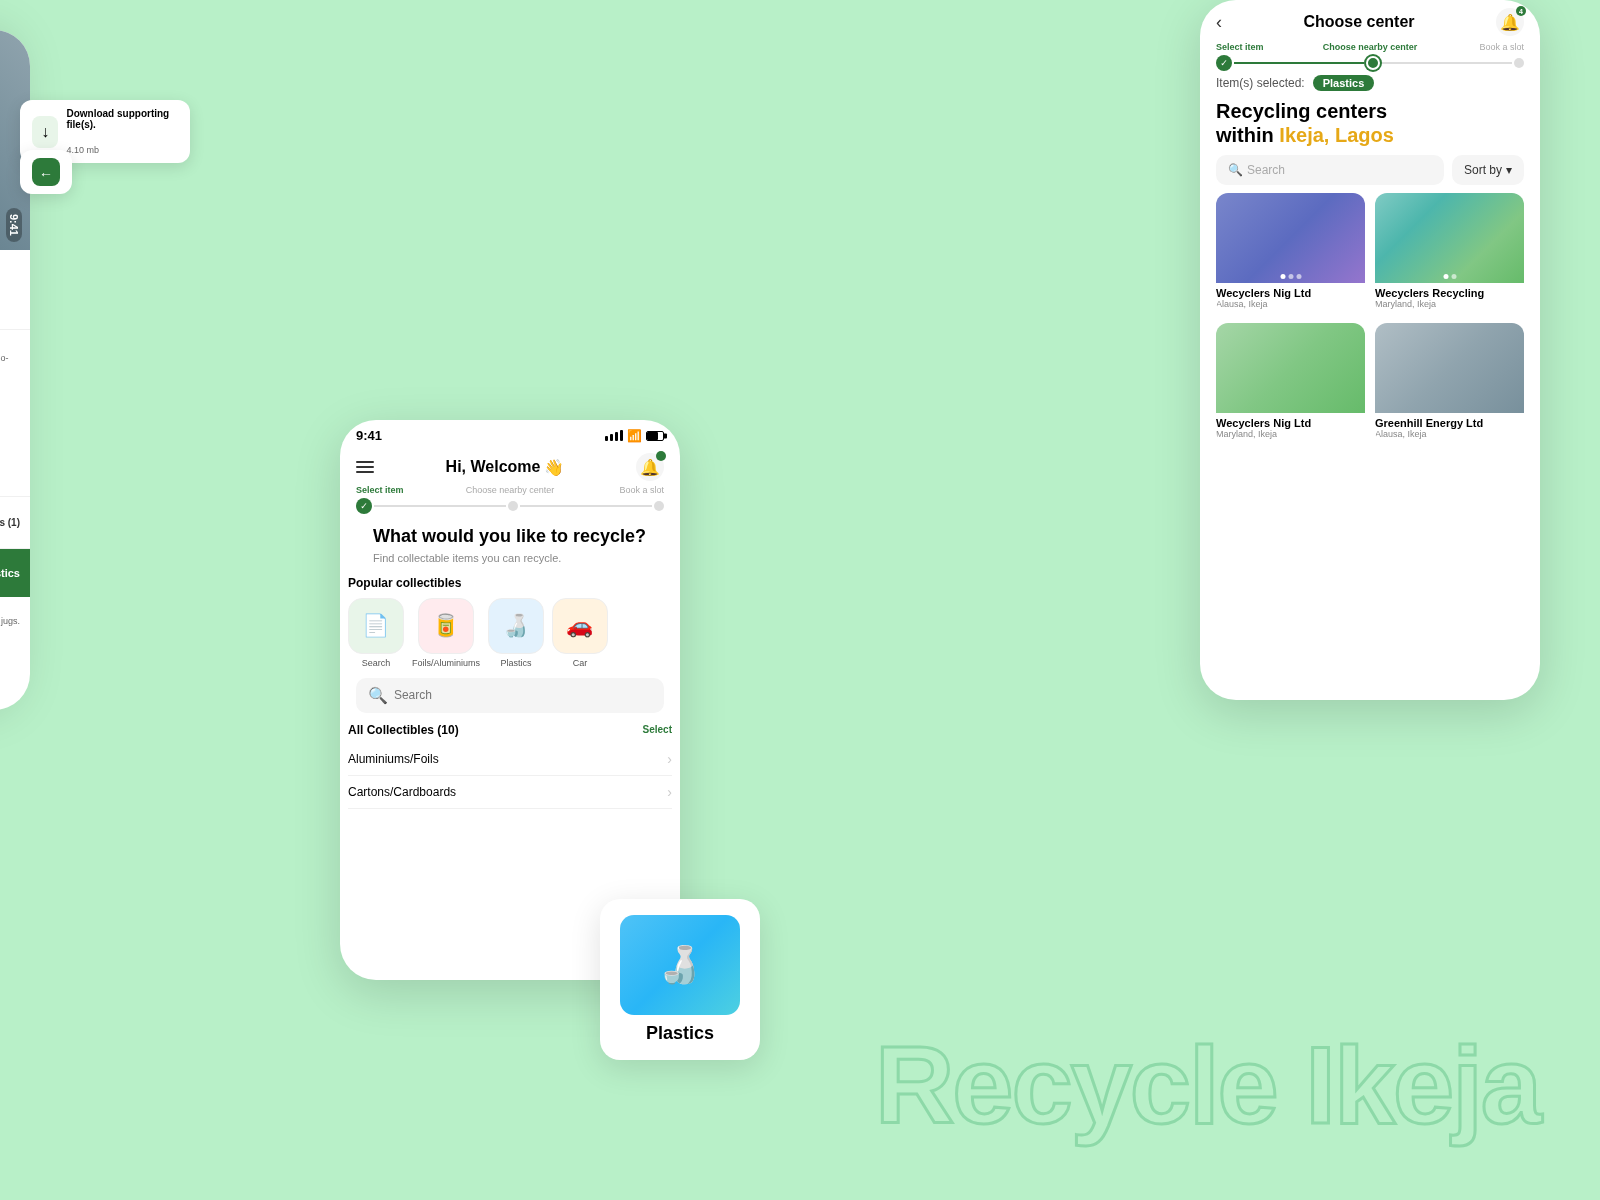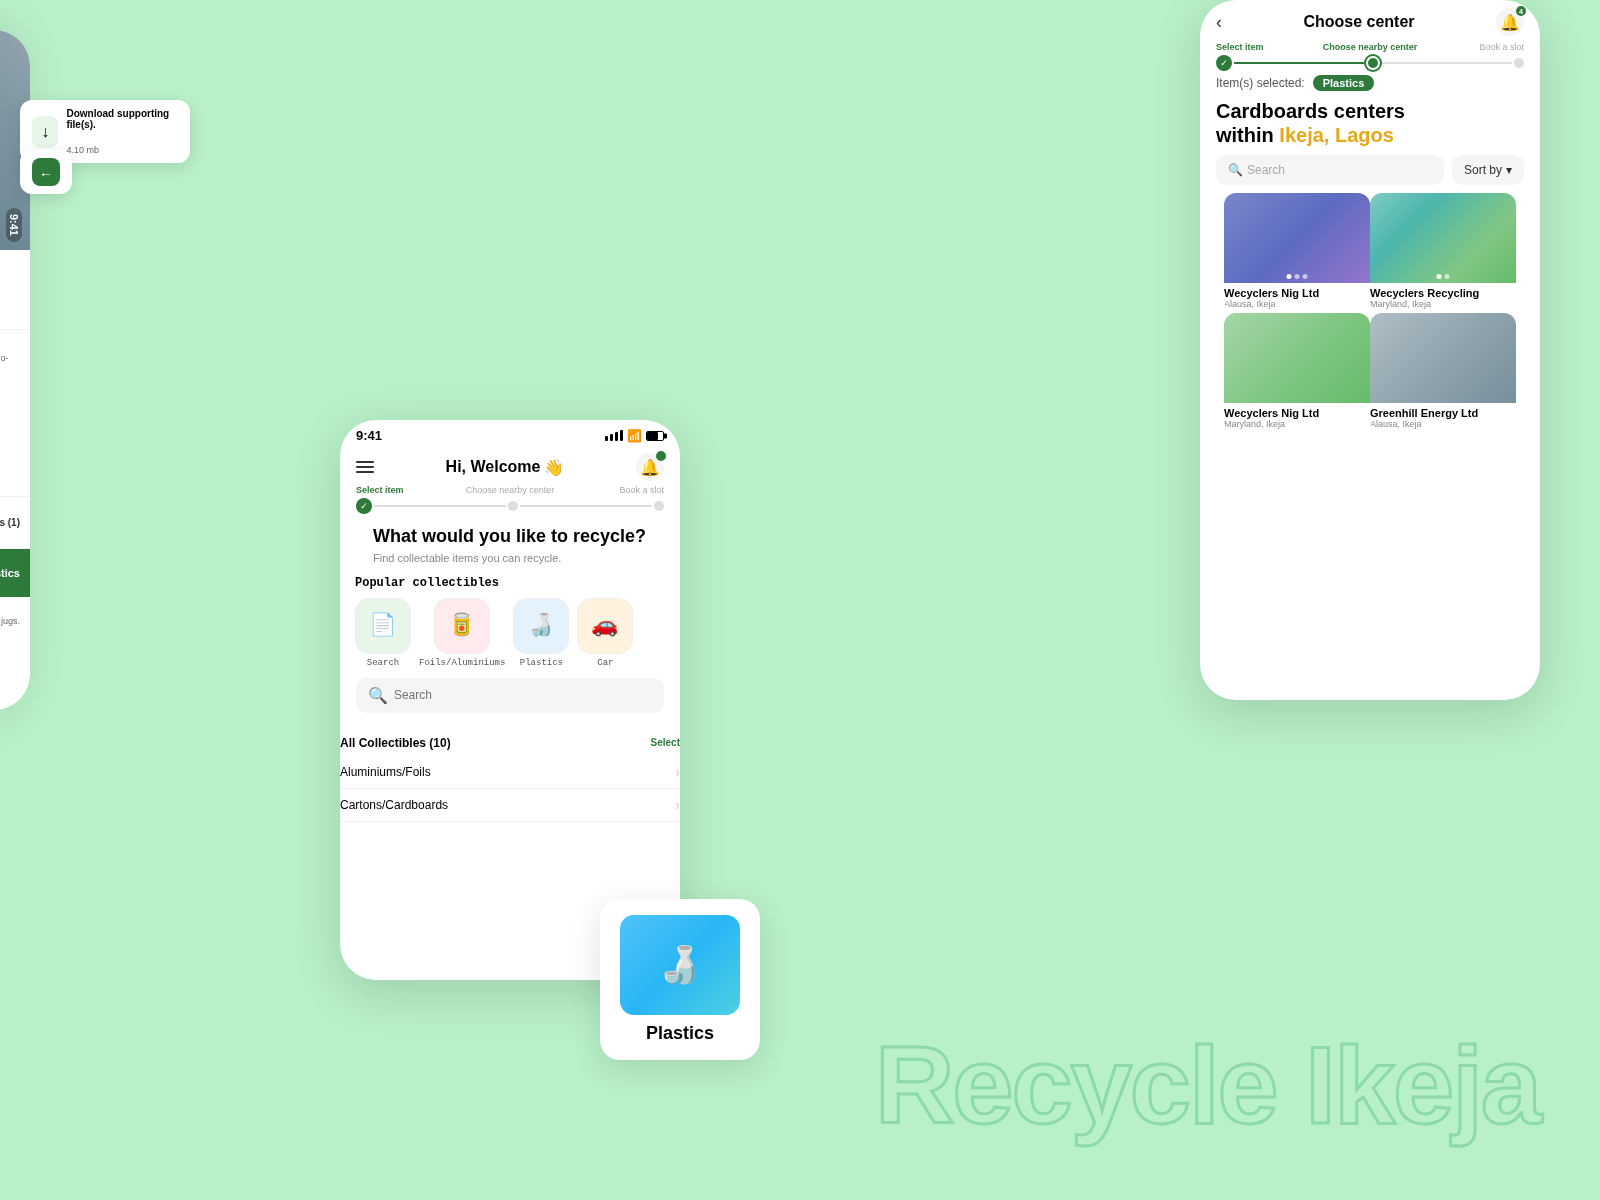--- a/index.html
+++ b/index.html
@@ -88,36 +88,36 @@
     .s2-hamburger span { width: 18px; height: 2px; background: #333; border-radius: 2px; }
     .s2-title { font-size: 16px; font-weight: 600; }
     .wave-emoji { font-size: 16px; }
     .notif-btn { position: relative; width: 28px; height: 28px; border-radius: 50%; background: #f5f5f5; display: flex; align-items: center; justify-content: center; cursor: pointer; }
     .notif-badge { position: absolute; top: -2px; right: -2px; width: 10px; height: 10px; background: #2d7a3a; border-radius: 50%; }
 
     .s2-question { padding: 12px 16px 4px; margin-left: 17px; }
     .s2-question h2 { font-size: 18px; font-weight: 700; line-height: 1.2; }
     .s2-question p { font-size: 11px; color: #888; margin-top: 4px; }
 
-    .s2-popular { padding: 8px 15px 4px; font-family: Liberation Mono, monospace; }
+    .s2-popular { padding: 8px 8px 4px; }
     .s2-popular h3 { font-size: 12px; font-weight: 600; margin-bottom: 8px; }
     .collectibles-row { display: flex; gap: 8px; overflow: hidden; }
     .collectible-item { display: flex; flex-direction: column; align-items: center; gap: 4px; }
     .collectible-circle { width: 56px; height: 56px; border-radius: 14px; border: 1px solid #eee; display: flex; align-items: center; justify-content: center; font-size: 22px; }
     .c-green { background: #e8f5e9; }
     .c-red { background: #ffebee; }
     .c-blue { background: #e3f2fd; }
     .c-orange { background: #fff3e0; }
     .collectible-label { font-size: 9px; color: #555; text-align: center; }
 
     .s2-search { padding: 6px 16px; }
     .search-input-wrap { background: #f5f5f5; border-radius: 10px; padding: 8px 12px; display: flex; align-items: center; gap: 6px; }
     .search-input-wrap input { border: none; background: transparent; font-size: 12px; outline: none; flex: 1; color: #aaa; }
 
-    .s2-collectibles { padding: 4px 0; margin-top: 13px; }
+    .s2-collectibles { padding: 4px 8px; }
     .coll-header { display: flex; justify-content: space-between; align-items: center; margin-bottom: 6px; }
     .coll-title { font-size: 12px; font-weight: 600; }
     .select-btn { font-size: 10px; color: #2d7a3a; font-weight: 600; }
     .coll-item { display: flex; justify-content: space-between; align-items: center; padding: 8px 0; border-bottom: 1px solid #f0f0f0; }
     .coll-item-name { font-size: 12px; }
     .chevron-right { font-size: 14px; color: #ccc; }
 
     
     .s3-top-bar { display: flex; justify-content: space-between; align-items: center; padding: 8px 16px 4px; }
     .back-btn { font-size: 18px; color: #333; cursor: pointer; }
@@ -130,21 +130,21 @@
     .plastics-tag { background: #2d7a3a; color: #fff; border-radius: 20px; padding: 2px 10px; font-size: 11px; font-weight: 600; }
 
     .s3-heading { padding: 4px 16px 8px; }
     .s3-heading h2 { font-size: 20px; font-weight: 800; line-height: 1.2; }
     .s3-heading .location { color: #e6a817; font-weight: 700; }
 
     .s3-search-row { padding: 0 16px 8px; display: flex; gap: 8px; }
     .s3-search-box { flex: 1; background: #f5f5f5; border-radius: 10px; padding: 8px 12px; font-size: 12px; color: #aaa; display: flex; align-items: center; }
     .s3-sort-box { background: #f5f5f5; border-radius: 10px; padding: 8px 12px; font-size: 12px; color: #333; display: flex; align-items: center; gap: 4px; cursor: pointer; }
 
-    .s3-grid { padding: 0 24px; display: grid; grid-template-columns: 1fr 1fr; gap: 0; }
+    .s3-grid { padding: 0 16px; display: grid; grid-template-columns: 1fr 1fr; gap: 10px; }
     .center-card { border-radius: 12px; overflow: hidden; cursor: pointer; }
     .center-img { width: 100%; height: 90px; background: #ccc; position: relative; overflow: hidden; }
     .img-dots { position: absolute; bottom: 4px; left: 50%; transform: translateX(-50%); display: flex; gap: 3px; }
     .img-dot { width: 5px; height: 5px; border-radius: 50%; background: rgba(255,255,255,0.6); }
     .img-dot.active { background: #fff; }
     .center-info { padding: 4px 0; }
     .center-name { font-size: 11px; font-weight: 700; }
     .center-location { font-size: 9px; color: #888; }
 
     
@@ -432,21 +432,21 @@
     </div>
   </div>
 
   <div class="s3-selected">
     <span class="s3-selected-label">Item(s) selected:</span>
     <span class="plastics-tag">Plastics</span>
   </div>
 
   <div class="s3-heading">
     <h2>
-      <span>Cardboards centers</span><br>
+      <span>Recycling centers</span><br>
       <span>within</span>
       <span> </span>
       <span class="location">Ikeja, Lagos</span>
     </h2>
   </div>
 
   <div class="s3-search-row">
     <div class="s3-search-box">
       <span style="color:#aaa; margin-right:4px;">🔍</span>
       <span style="color:#aaa; font-size:12px;">Search</span>

